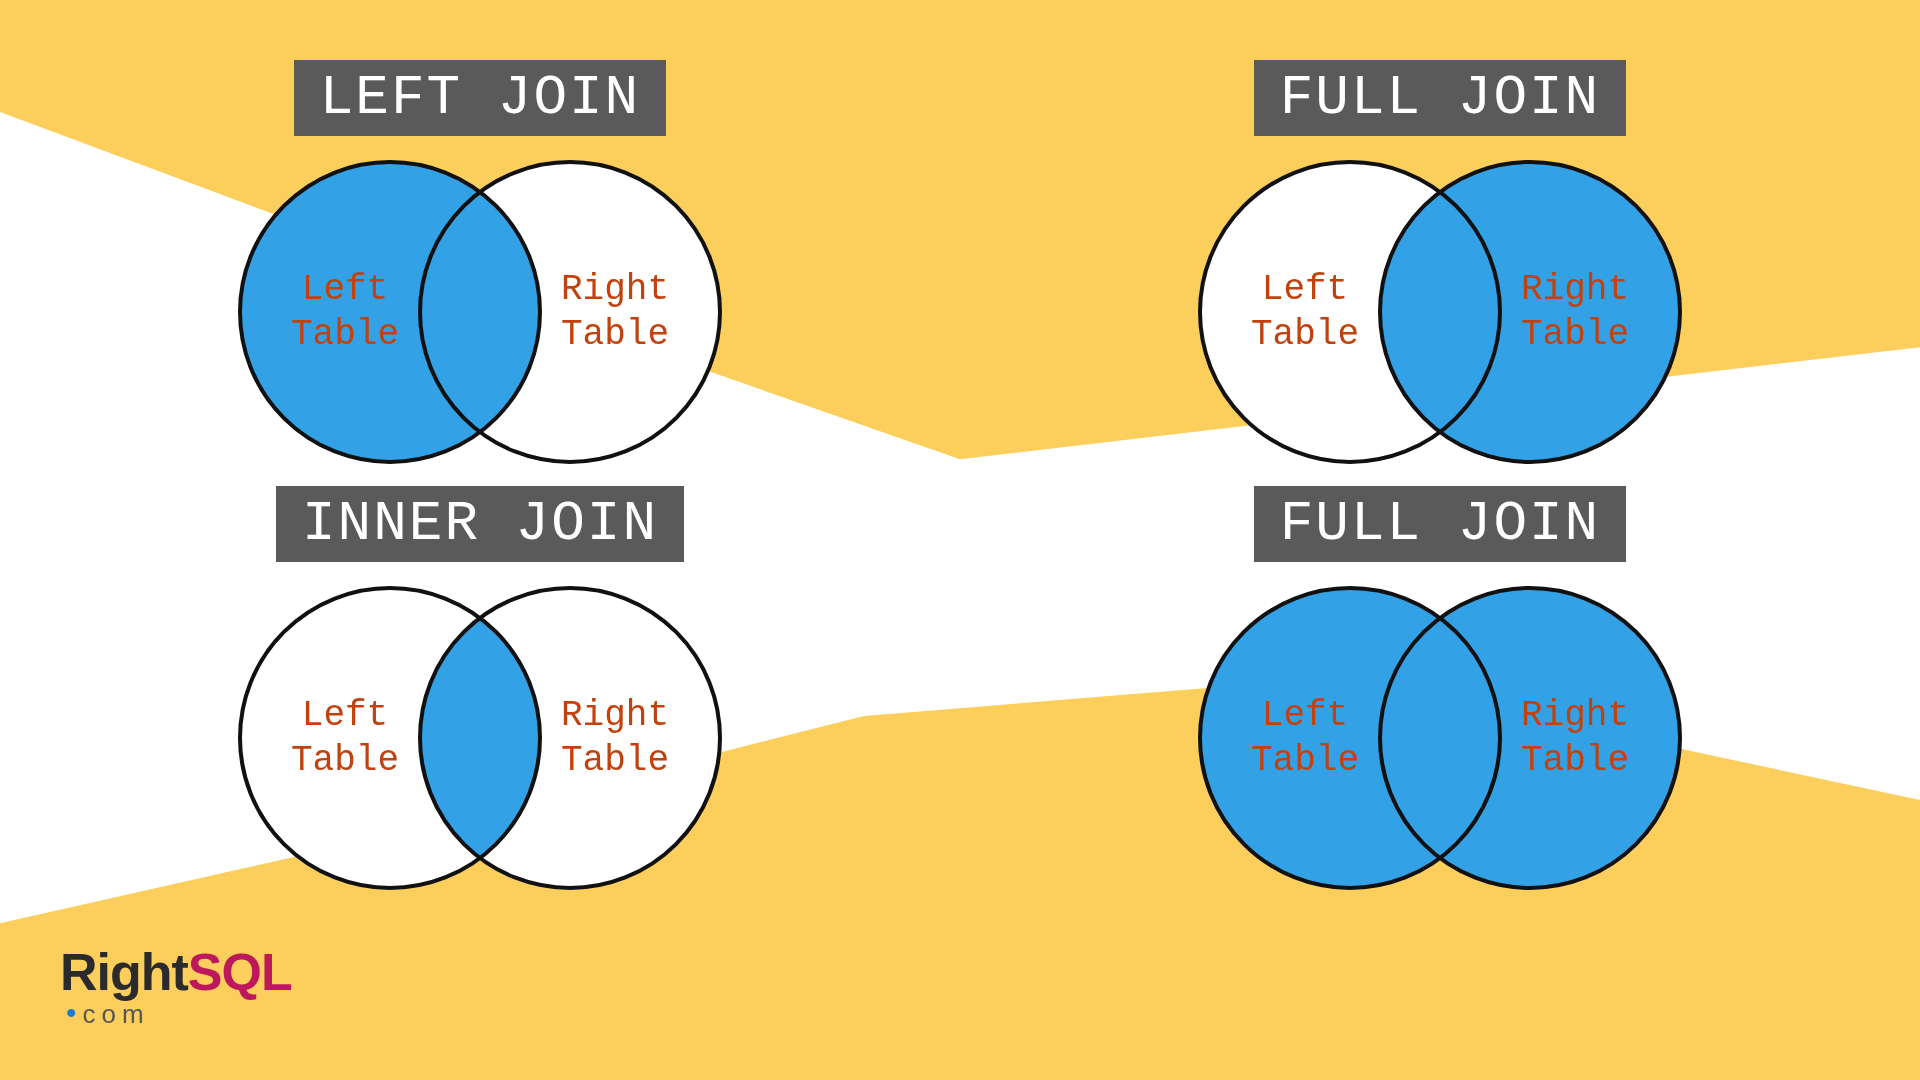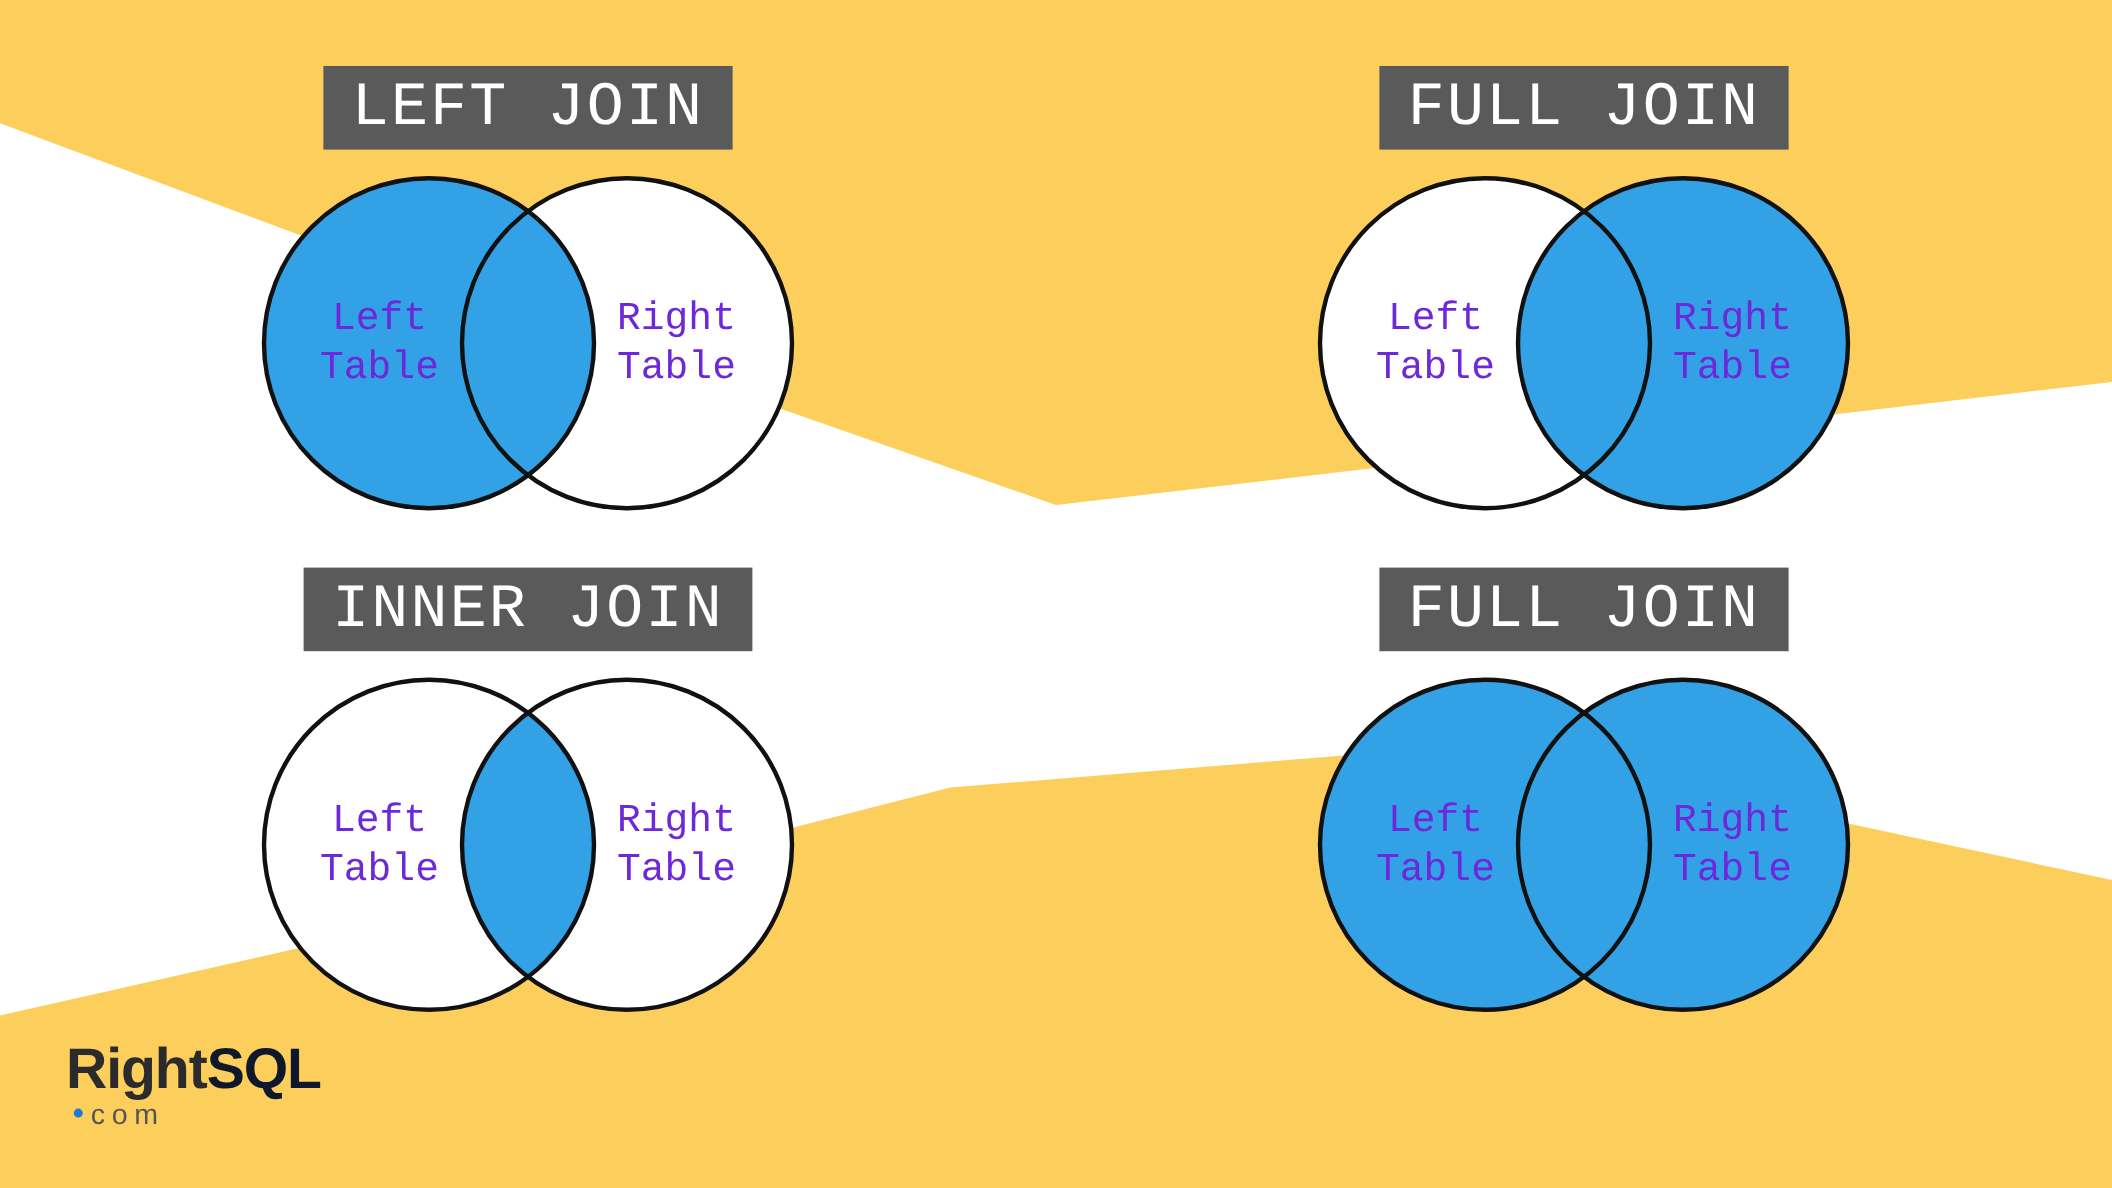--- a/index.html
+++ b/index.html
@@ -29,21 +29,21 @@
     z-index: 0;
   }
   .grid {
     position: absolute;
     top: 60px;
     left: 0;
     width: 100%;
     display: grid;
     grid-template-columns: 1fr 1fr;
     grid-template-rows: 1fr 1fr;
-    row-gap: 44px;
+    row-gap: 14px;
     z-index: 2;
   }
   .cell {
     display: flex;
     flex-direction: column;
     align-items: center;
   }
   .title-bar {
     background: #5b5a5a;
     color: #ffffff;
@@ -62,21 +62,21 @@
   .venn-svg {
     position: absolute;
     top: 0; left: 0;
     width: 530px;
     height: 320px;
   }
   .circle-label {
     position: absolute;
     font-size: 36px;
     font-family: 'Courier New', Courier, monospace;
-    color: #6d28d9;
+    color: #c2410c;
     text-align: center;
     line-height: 1.25;
     white-space: pre;
   }
   .label-left  { left: 55px;  top: 115px; width: 150px; }
   .label-right { right: 55px; top: 115px; width: 150px; }
 
   
   .logo {
     position: absolute;
@@ -84,21 +84,21 @@
     bottom: 50px;
     z-index: 3;
     font-family: Arial, Helvetica, sans-serif;
   }
   .logo-main {
     font-size: 52px;
     font-weight: 700;
     color: #2b2b2b;
     letter-spacing: -1px;
   }
-  .logo-main .sql { color: #0f172a; }
+  .logo-main .sql { color: #be185d; }
   .logo-sub {
     font-size: 26px;
     color: #555;
     letter-spacing: 6px;
     margin-top: -6px;
     padding-left: 6px;
   }
   .logo-dot {
     color: #1d7bd6;
     font-size: 30px;

